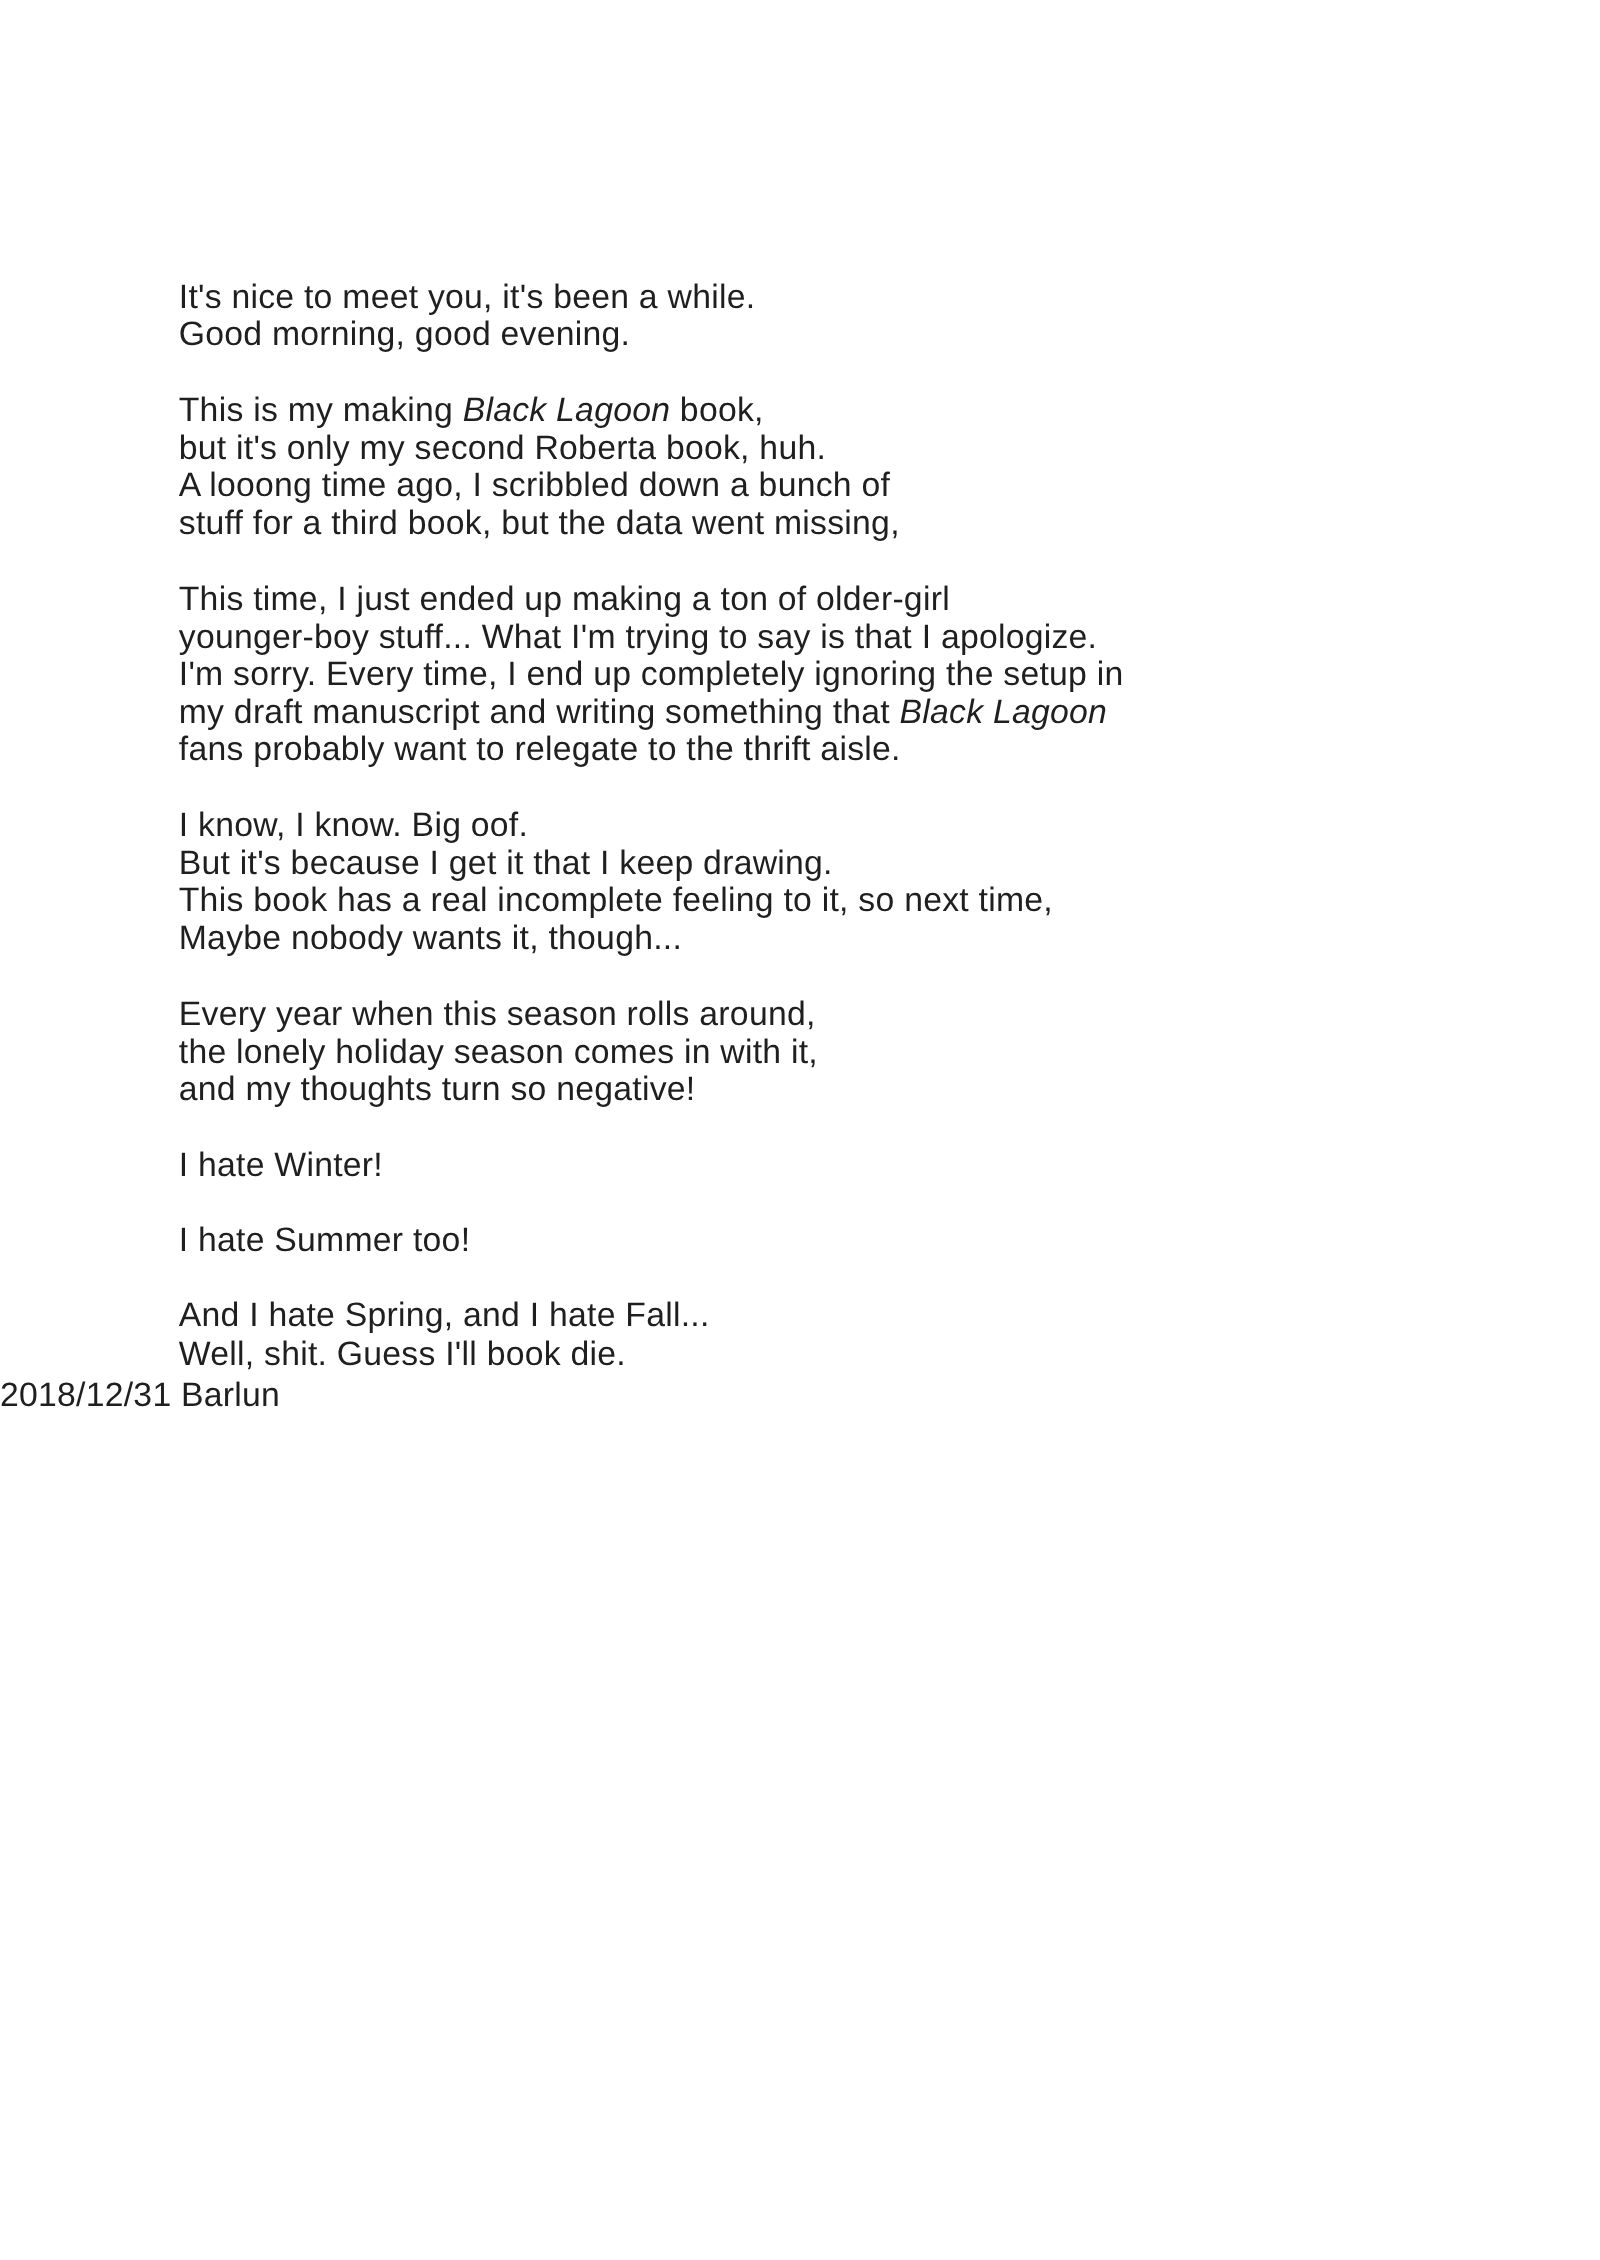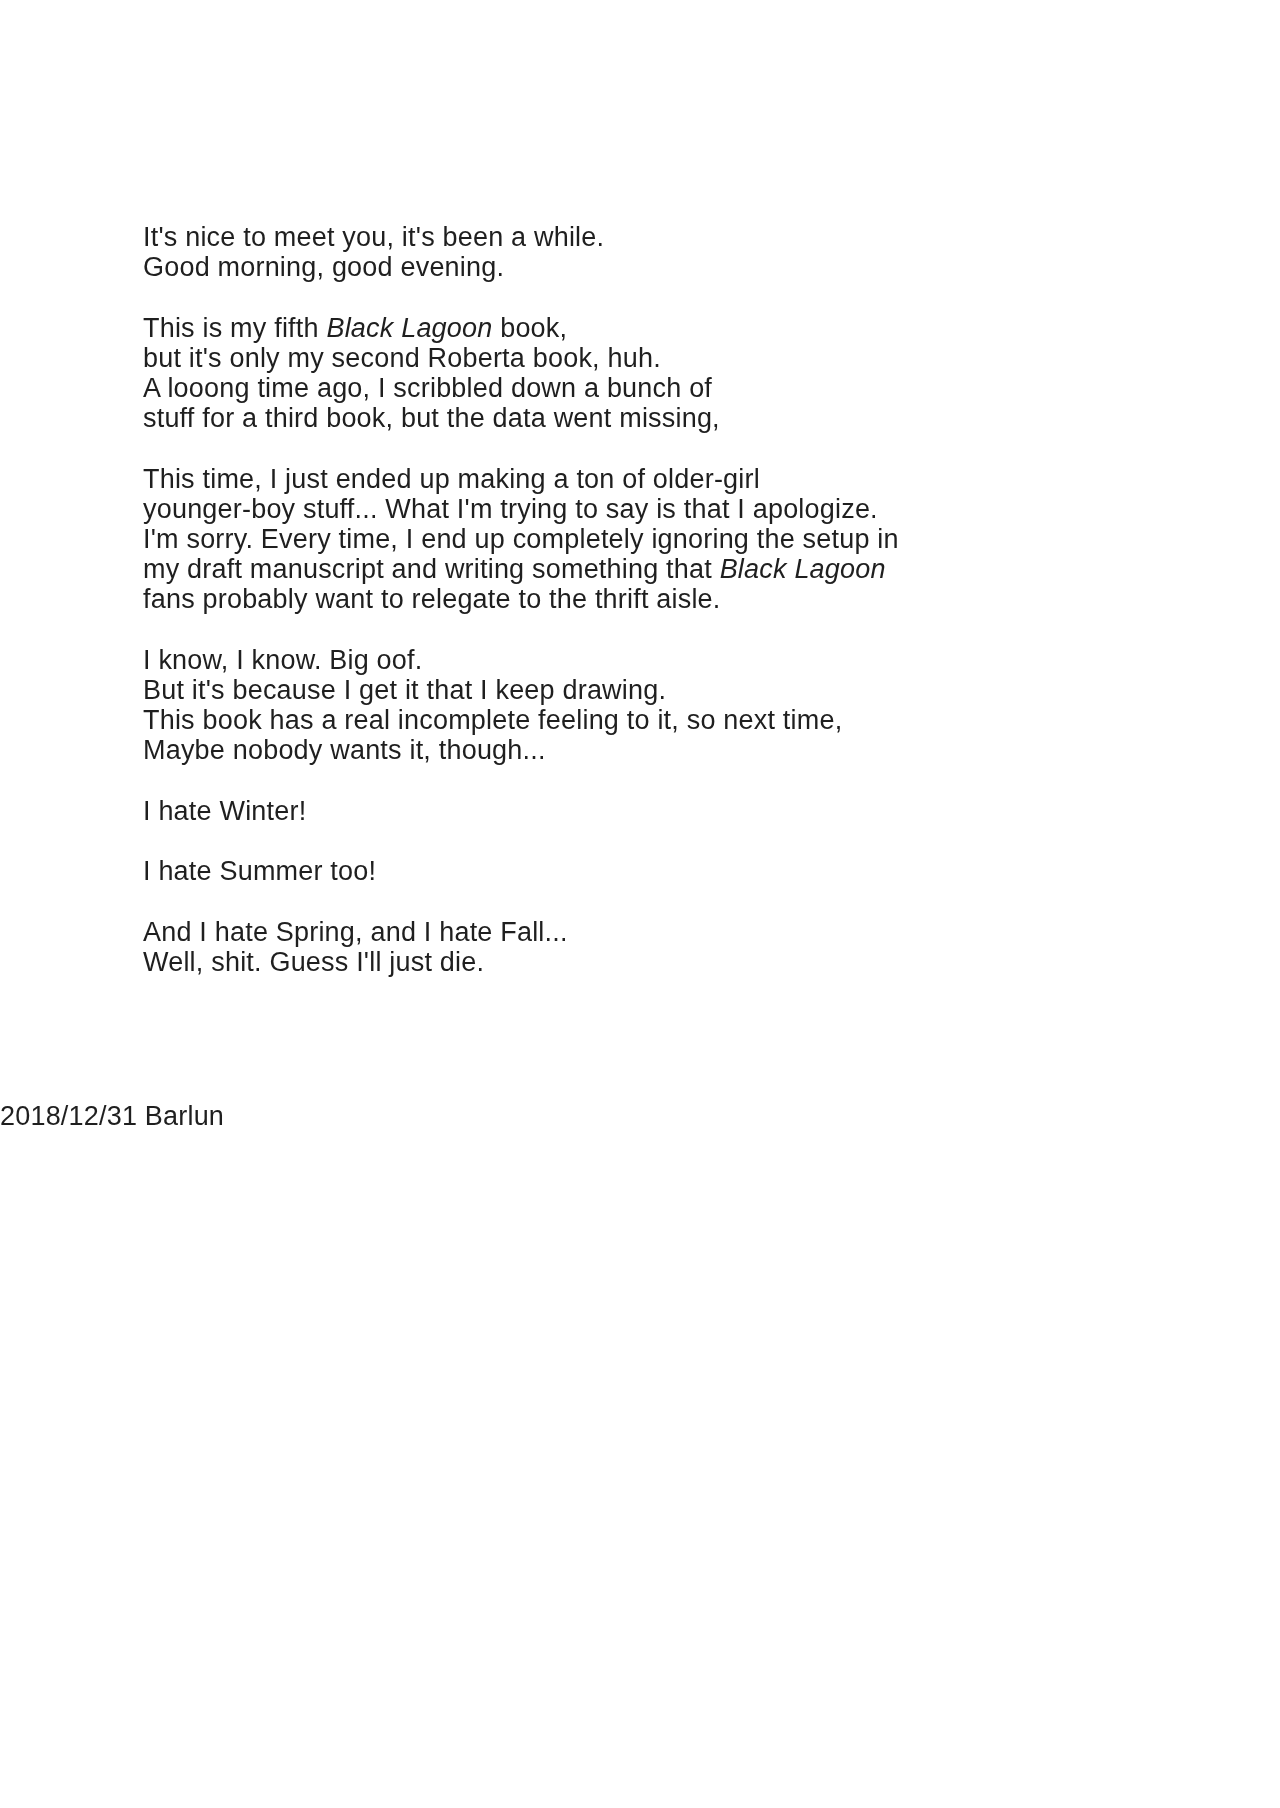--- a/index.html
+++ b/index.html
@@ -47,45 +47,50 @@
 <body>
 
 <div class="page">
   <div class="afterword-text">
 
   <div class="paragraph">
         <div class="line"><span>It's nice to meet you, it's been a while.</span></div>
         <div class="line"><span>Good morning, good evening.</span></div>
       </div>
       <div class="paragraph">
-        <div class="line"><span>This is my fifth </span><span class="italic">Black Lagoon</span><span> book,</span></div>
+        <div class="line"><span>This is my making </span><span class="italic">Black Lagoon</span><span> book,</span></div>
         <div class="line"><span>but it's only my second Roberta book, huh.</span></div>
         <div class="line"><span>A looong time ago, I scribbled down a bunch of</span></div>
         <div class="line"><span>stuff for a third book, but the data went missing,</span></div>
       </div>
       <div class="paragraph">
         <div class="line"><span>This time, I just ended up making a ton of older-girl</span></div>
         <div class="line"><span>younger-boy stuff... What I'm trying to say is that I apologize.</span></div>
         <div class="line"><span>I'm sorry. Every time, I end up completely ignoring the setup in</span></div>
         <div class="line"><span>my draft manuscript and writing something that </span><span class="italic">Black Lagoon</span></div>
         <div class="line"><span>fans probably want to relegate to the thrift aisle.</span></div>
       </div>
       <div class="paragraph">
         <div class="line"><span>I know, I know. Big oof.</span></div>
         <div class="line"><span>But it's because I get it that I keep drawing.</span></div>
         <div class="line"><span>This book has a real incomplete feeling to it, so next time,</span></div>
         <div class="line"><span>Maybe nobody wants it, though...</span></div>
       </div>
       <div class="paragraph">
+        <div class="line"><span>Every year when this season rolls around,</span></div>
+        <div class="line"><span>the lonely holiday season comes in with it,</span></div>
+        <div class="line"><span>and my thoughts turn so negative!</span></div>
+      </div>
+      <div class="paragraph">
         <div class="line"><span>I hate Winter!</span></div>
       </div>
       <div class="paragraph">
         <div class="line"><span>I hate Summer too!</span></div>
       </div>
       <div class="paragraph">
         <div class="line"><span>And I hate Spring, and I hate Fall...</span></div>
-        <div class="line"><span>Well, shit. Guess I'll just die.</span></div>
+        <div class="line"><span>Well, shit. Guess I'll book die.</span></div>
       </div>
     </div>
   <div class="afterword-text" style="position:absolute; left:0; top:1101px;">
     <div class="signature-line">2018/12/31 Barlun</div>
   </div>
 </div>
 
 </body></html>

